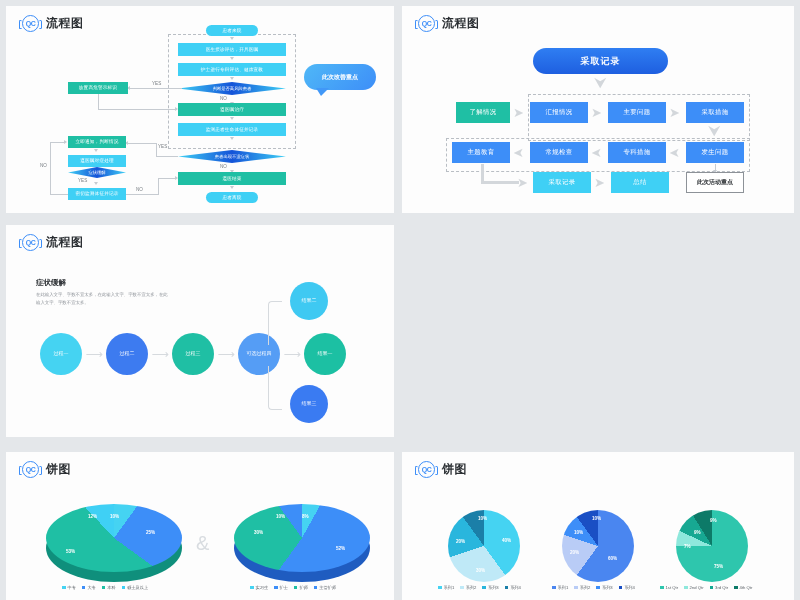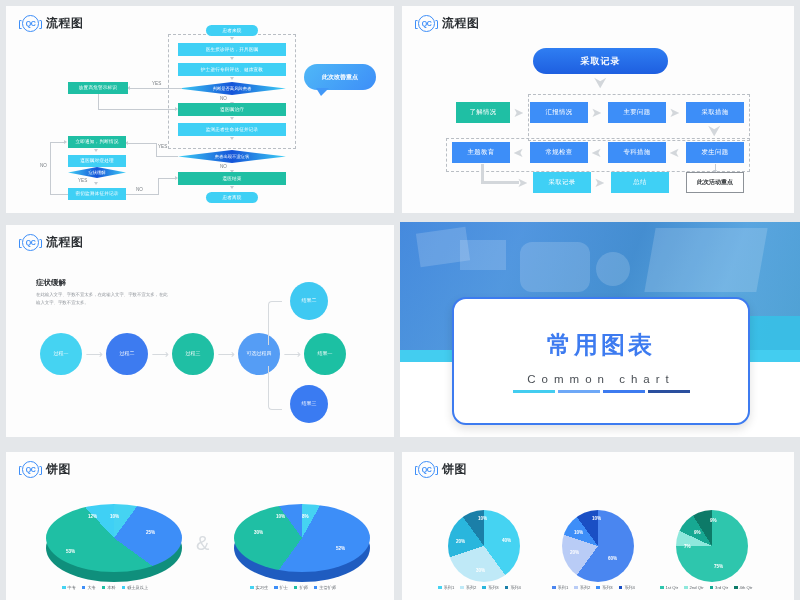--- a/index.html
+++ b/index.html
@@ -319,41 +319,20 @@
   <div class="circ c-teal" style="left:172px;top:333px;width:42px;height:42px;">过程三</div>
   <div class="bigarrow" style="left:218px;top:347px;width:16px;height:14px;">⟶</div>
   <div class="circ c-lblue" style="left:238px;top:333px;width:42px;height:42px;">可选过程四</div>
   <div class="bigarrow" style="left:284px;top:347px;width:16px;height:14px;">⟶</div>
   <div class="circ c-teal2" style="left:304px;top:333px;width:42px;height:42px;">结果一</div>
   <div class="circ c-cyan2" style="left:290px;top:282px;width:38px;height:38px;">结果二</div>
   <div class="circ c-dblue" style="left:290px;top:385px;width:38px;height:38px;">结果三</div>
   <div class="brk" style="left:268px;top:301px;width:14px;height:44px;border-right:0;border-bottom:0;border-radius:4px 0 0 0;border-color:#d6dade;"></div>
   <div class="brk" style="left:268px;top:366px;width:14px;height:44px;border-right:0;border-top:0;border-radius:0 0 0 4px;border-color:#d6dade;"></div>
 
-  <div class="slide s4">
-    <div class="cover-photo">
-      <span class="obj" style="left:18px;top:8px;width:50px;height:34px;transform:rotate(-8deg);"></span>
-      <span class="obj" style="left:60px;top:18px;width:46px;height:30px;"></span>
-      <span class="obj" style="left:250px;top:6px;width:112px;height:64px;transform:skewX(-10deg);"></span>
-      <span class="obj" style="left:196px;top:30px;width:34px;height:34px;border-radius:50%;"></span>
-      <span class="obj" style="left:120px;top:20px;width:70px;height:50px;border-radius:12px;"></span>
-    </div>
-    <div class="cover-band2"></div>
-    <div class="cover-band"></div>
-    <div class="cover-card">
-      <div class="cover-cn">常用图表</div>
-      <div class="cover-en">Common chart</div>
-      <div class="cover-rule">
-        <i style="background:#43cdf0"></i>
-        <i style="background:#6ea8f7"></i>
-        <i style="background:#3d7bf0"></i>
-        <i style="background:#2a4f9e"></i>
-      </div>
-    </div>
-  </div>
 
   <div class="slide s5">
     <div class="hdr">
       <span class="qc-badge">QC</span>
       <span class="hdr-title">饼图</span>
     </div>
 
     <div class="pie3d-base" style="left:40px;top:62px;width:136px;height:68px;background:#0f8f7c;border-radius:50%;"></div>
     <div class="pie" style="left:40px;top:52px;width:136px;height:68px;
          background: conic-gradient(from 0deg,

